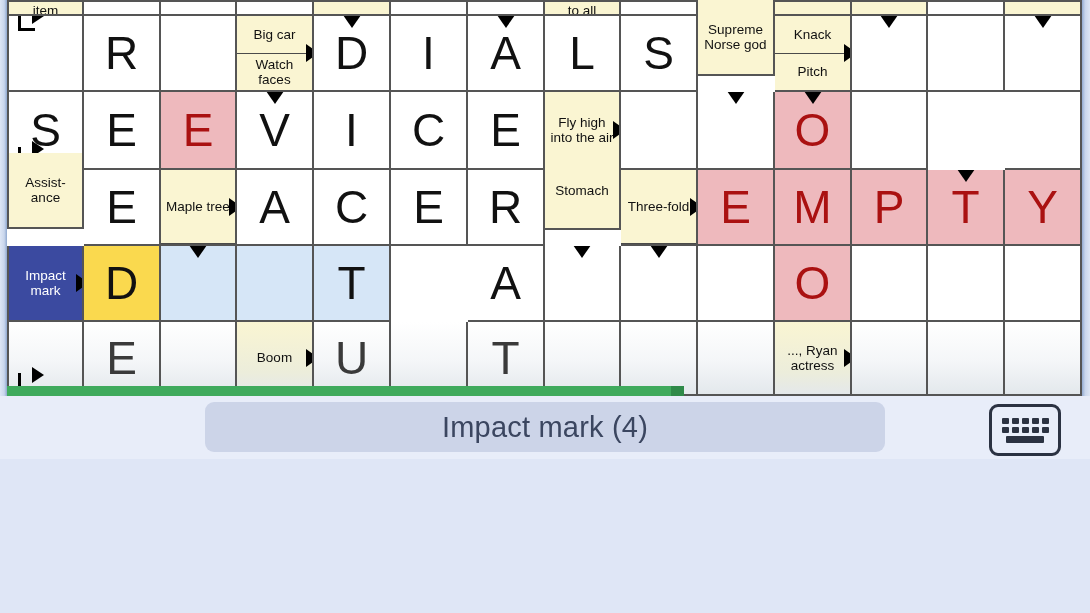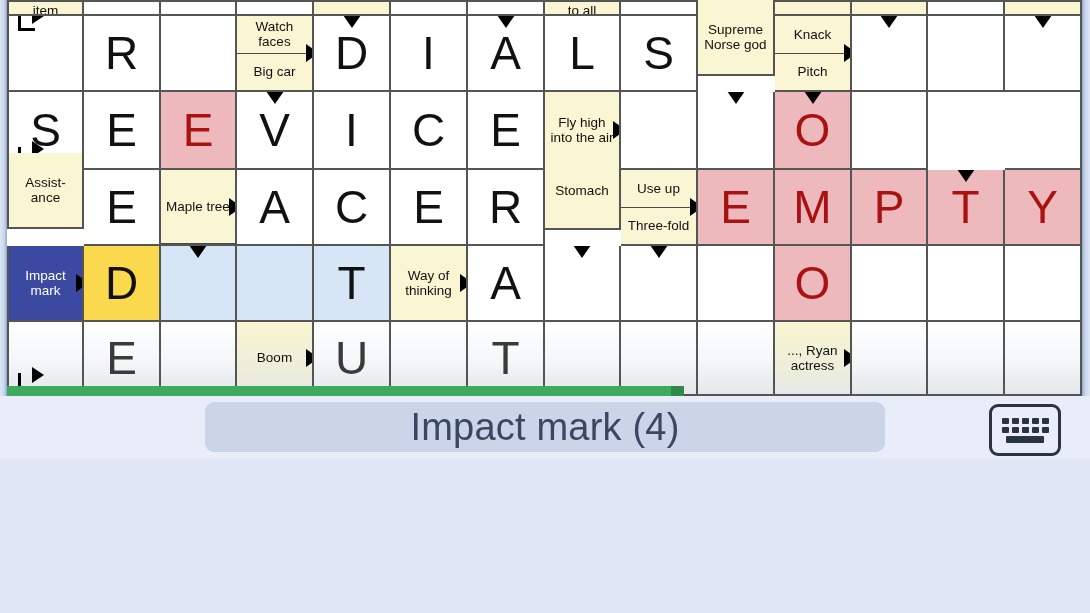--- a/index.html
+++ b/index.html
@@ -107,21 +107,21 @@
   #clue-bar-wrap{
     position:absolute;left:0;top:396px;width:1090px;height:63px;
     background:#e8edf9;
     border-bottom:1px solid #d3dbee;
     display:flex;align-items:center;
   }
   #clue-display{
     position:absolute;left:205px;top:402px;width:680px;height:50px;
     background:#ccd4e8;border-radius:9px;
     display:flex;align-items:center;justify-content:center;
-    font-size:38px;color:#3b4660;letter-spacing:.2px;
+    font-size:29px;color:#3b4660;letter-spacing:.2px;
   }
   #keyboard-button{
     position:absolute;left:989px;top:404px;width:66px;height:46px;
     background:#e8edf9;border:3px solid #2b3242;border-radius:9px;
     display:flex;align-items:center;justify-content:center;
   }
   .kb-rows{display:flex;flex-direction:column;align-items:center;gap:3px;}
   .kb-row{display:flex;gap:3px;}
   .kb-key{width:7px;height:6px;background:#2b3242;border-radius:1px;}
   .kb-space{width:38px;height:7px;background:#2b3242;border-radius:1px;}
@@ -181,22 +181,22 @@
         </div>
         <div class="cell bg-white c0" style="left: 0px; top: 16px; width: 77px; height: 76px;">
           <span class="arr-corner" style="left: 9px; top: -2px;"></span>
         </div>
         <div class="cell bg-white" style="left: 77px; top: 16px; width: 77px; height: 76px;">
           <div class="letter">R</div>
         </div>
         <div class="cell bg-white" style="left: 154px; top: 16px; width: 76px; height: 76px;"></div>
         <div class="cell bg-clue" style="left: 230px; top: 16px; width: 77px; height: 76px;">
           <div class="clue split">
+            <div class="part">Big car</div>
             <div class="part">Watch faces</div>
-            <div class="part">Big car</div>
           </div>
           <span class="arr arr-right" style="right: -7px; top: calc(50% - 9px);"></span>
         </div>
         <div class="cell bg-white" style="left: 307px; top: 16px; width: 77px; height: 76px;">
           <div class="letter">D</div>
           <span class="arr arr-down" style="left: calc(50% - 9px); top: -1px;"></span>
         </div>
         <div class="cell bg-white" style="left: 384px; top: 16px; width: 77px; height: 76px;">
           <div class="letter">I</div>
         </div>
@@ -294,21 +294,20 @@
         <div class="cell bg-white" style="left: 461px; top: 170px; width: 77px; height: 76px;">
           <div class="letter">R</div>
         </div>
         <div class="cell bg-clue" style="left: 538px; top: 154px; width: 76px; height: 76px;">
           <div class="clue">
             <div class="part">Stomach</div>
           </div>
         </div>
         <div class="cell bg-clue" style="left: 614px; top: 170px; width: 77px; height: 76px;">
           <div class="clue split">
-            <div class="part">Use up</div>
             <div class="part">Three-fold</div>
           </div>
           <span class="arr arr-right" style="right: -7px; top: calc(50% - 9px);"></span>
         </div>
         <div class="cell bg-err" style="left: 691px; top: 170px; width: 77px; height: 76px;">
           <div class="letter err">E</div>
         </div>
         <div class="cell bg-err" style="left: 768px; top: 170px; width: 77px; height: 76px;">
           <div class="letter err">M</div>
         </div>
@@ -330,26 +329,20 @@
         </div>
         <div class="cell bg-active" style="left: 77px; top: 246px; width: 77px; height: 76px;">
           <div class="letter">D</div>
         </div>
         <div class="cell bg-hl" style="left: 154px; top: 246px; width: 76px; height: 76px;">
           <span class="arr arr-down" style="left: calc(50% - 9px); top: -1px;"></span>
         </div>
         <div class="cell bg-hl" style="left: 230px; top: 246px; width: 77px; height: 76px;"></div>
         <div class="cell bg-hl" style="left: 307px; top: 246px; width: 77px; height: 76px;">
           <div class="letter">T</div>
-        </div>
-        <div class="cell bg-clue" style="left: 384px; top: 246px; width: 77px; height: 76px;">
-          <div class="clue">
-            <div class="part">Way of thinking</div>
-          </div>
-          <span class="arr arr-right" style="right: -7px; top: calc(50% - 9px);"></span>
         </div>
         <div class="cell bg-white" style="left: 461px; top: 246px; width: 77px; height: 76px;">
           <div class="letter">A</div>
         </div>
         <div class="cell bg-white" style="left: 538px; top: 246px; width: 76px; height: 76px;">
           <span class="arr arr-down" style="left: calc(50% - 9px); top: -1px;"></span>
         </div>
         <div class="cell bg-white" style="left: 614px; top: 246px; width: 77px; height: 76px;">
           <span class="arr arr-down" style="left: calc(50% - 9px); top: -1px;"></span>
         </div>

